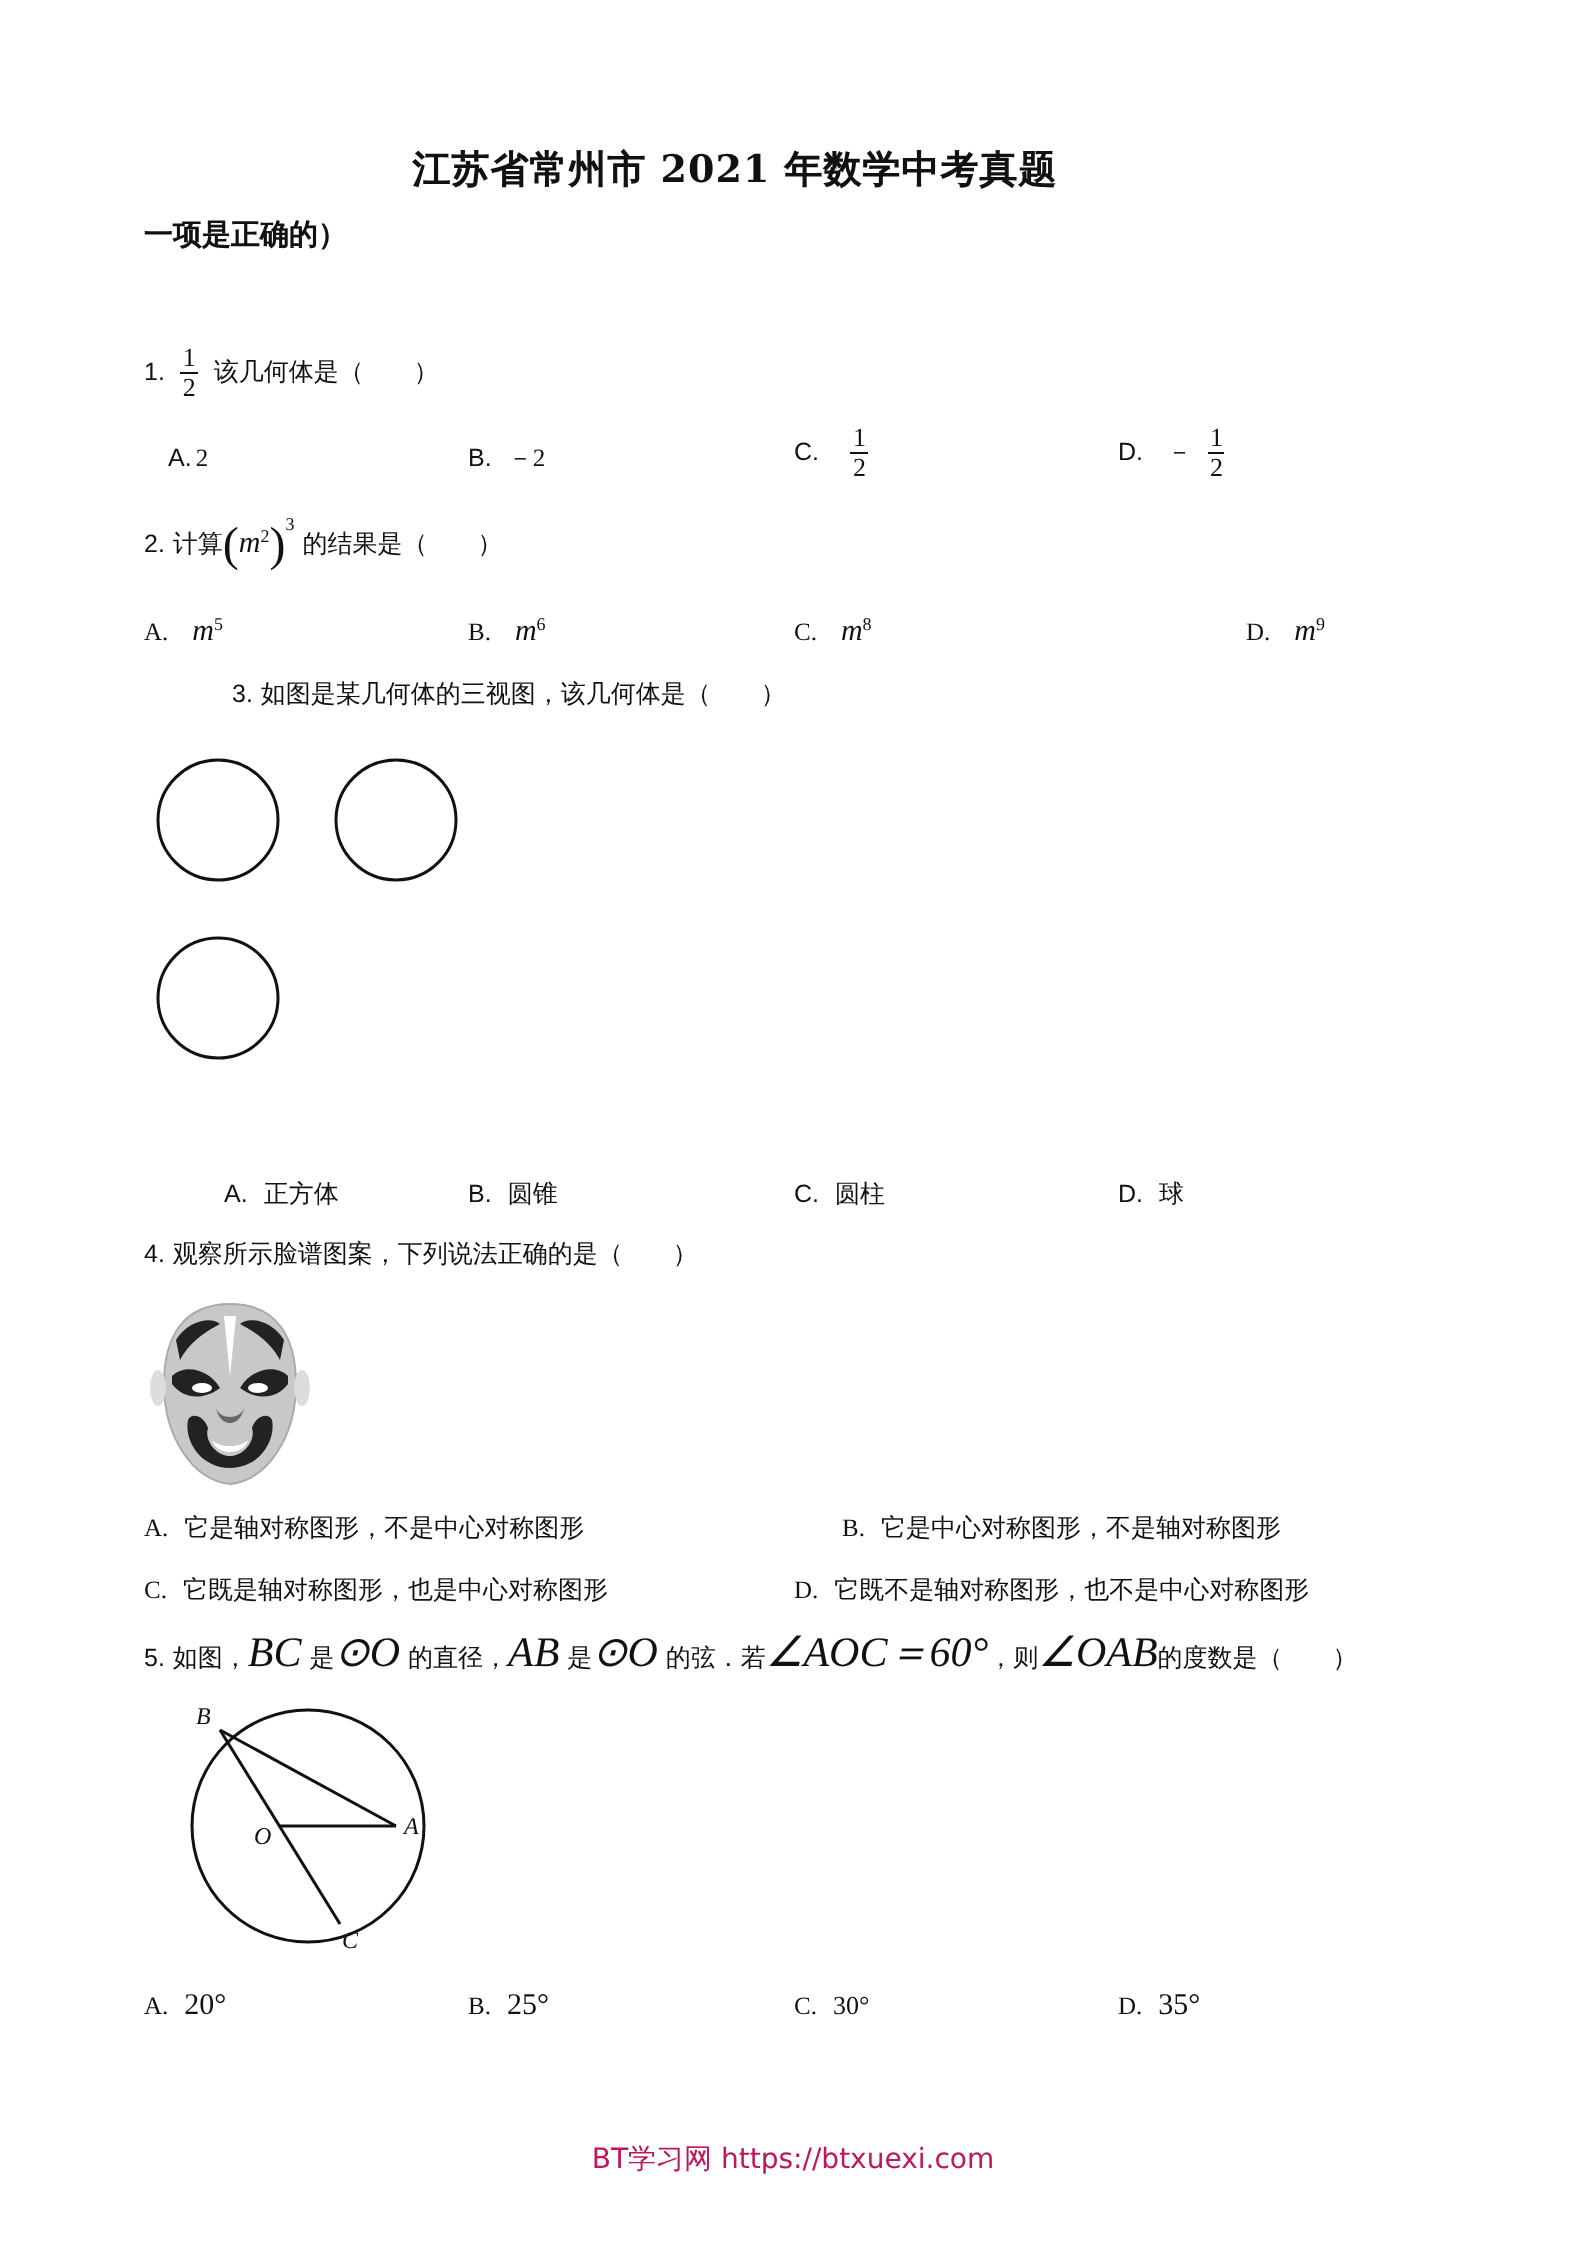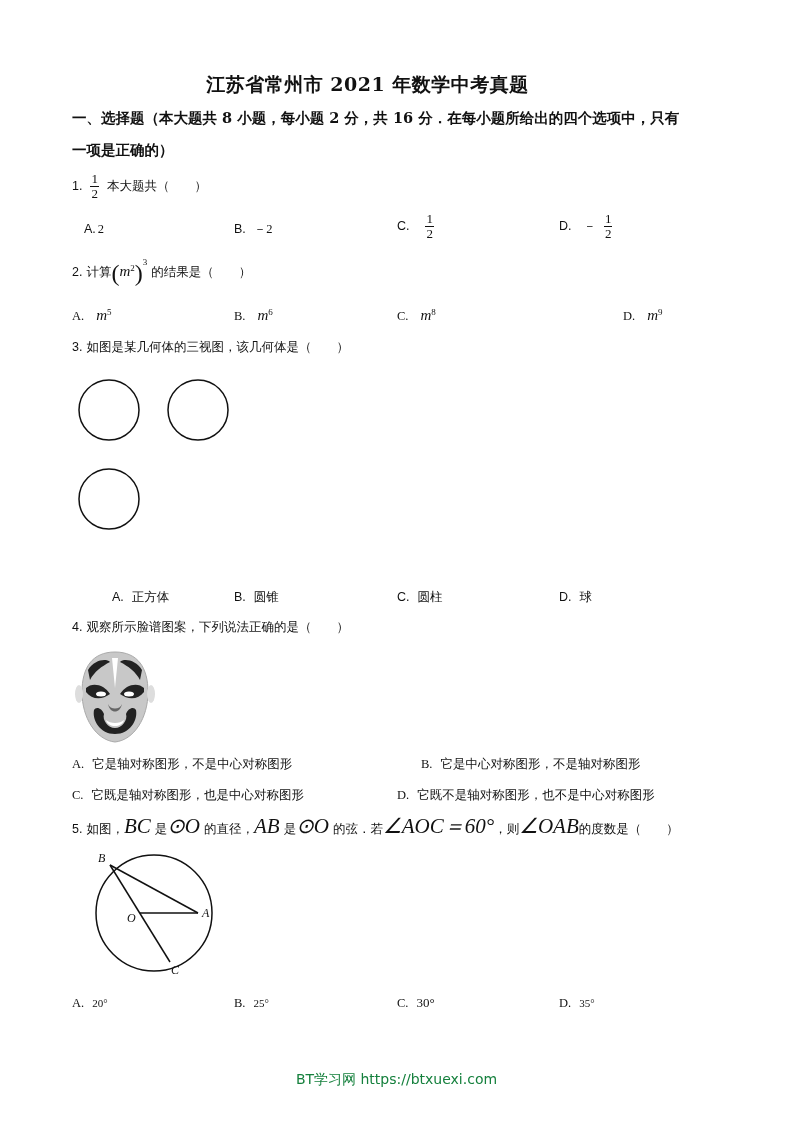--- a/index.html
+++ b/index.html
@@ -12,40 +12,39 @@
   .opt{font-size:12.5px;white-space:nowrap;line-height:20px;}
   .optlbl{font-family:"Liberation Sans",sans-serif;margin-right:8px;}
   .optlbl.serif{font-family:"Liberation Serif",serif;}
   .frac{display:inline-flex;flex-direction:column;align-items:center;vertical-align:middle;font-family:"Liberation Serif",serif;font-size:13px;line-height:14px;margin:0 4px;}
   .frac .num{padding:0 1px;}
   .frac .den{border-top:1px solid #111;padding:0 1px;}
   .m{font-family:"Liberation Serif",serif;font-style:italic;font-size:15px;}
   sup{font-size:9px;font-family:"Liberation Serif",serif;font-style:normal;}
   .big-paren{font-family:"Liberation Serif",serif;font-size:24px;vertical-align:middle;}
   .ital{font-family:"Liberation Serif",serif;font-style:italic;font-size:21px;}
-  .deg{font-family:"Liberation Serif",serif;font-size:11px;}
-  .footer{left:0;width:793px;top:1071px;text-align:center;font-family:"DejaVu Sans",sans-serif;font-size:14px;color:#15803d;}
+  .deg{font-family:"Liberation Serif",serif;font-size:15px;}
+  .footer{left:0;width:793px;top:1071px;text-align:center;font-family:"DejaVu Sans",sans-serif;font-size:14px;color:#be185d;}
 </style>
 </head>
 <body>
 
 <div class="abs title">江苏省常州市 2021 年数学中考真题</div>
 
 <div class="abs section" style="top:102px;">
-  <div>一、选择题（本大题共 8 小题，每小题 2 分，共 16 分．在每小题所给出的四个选项中，只有</div>
   <div>一项是正确的）</div>
 </div>
 
 <div class="abs q" style="top:172px;">
   <span class="qnum">1.</span>
   <span class="frac">
       <span class="num">1</span>
       <span class="den">2</span>
     </span>
-  <span>本大题共（　　）</span>
+  <span>该几何体是（　　）</span>
 </div>
 <div class="abs opt" style="left:84px;top:219px;">
   <span class="optlbl" style="margin-right:2px">A.</span><span style="font-family:'Liberation Serif',serif">2</span>
 </div>
 <div class="abs opt" style="left:234px;top:219px;text-align:right;">
   <span class="optlbl">B.</span><span style="font-family:'Liberation Serif',serif">－2</span>
 </div>
 <div class="abs opt" style="left:397px;top:212px;">
   <span class="optlbl">C.</span>
   <span class="frac">
@@ -77,21 +76,21 @@
 </div>
 <div class="abs opt" style="left:397px;top:302px;">
   <span class="optlbl serif">C.</span>
   <span class="m">m</span><sup>8</sup>
 </div>
 <div class="abs opt" style="left:587px;top:302px;margin-left:36px;">
   <span class="optlbl serif">D.</span>
   <span class="m">m</span><sup>9</sup>
 </div>
 
-<div class="abs q" style="top:337px;">
+<div class="abs q" style="top:337px;margin-left:44px;">
   <span class="qnum">3.</span>
   <span>如图是某几何体的三视图，该几何体是（　　）</span>
 </div>
 <svg class="abs" style="left:70px;top:370px;" width="180" height="170">
   <circle cx="39" cy="40" r="30" fill="none" stroke="#111" stroke-width="1.5"></circle>
   <circle cx="128" cy="40" r="30" fill="none" stroke="#111" stroke-width="1.5"></circle>
   <circle cx="39" cy="129" r="30" fill="none" stroke="#111" stroke-width="1.5"></circle>
 </svg>
 <div class="abs opt" style="left:72px;top:587px;margin-left:40px;">
   <span class="optlbl">A.</span><span>正方体</span>

